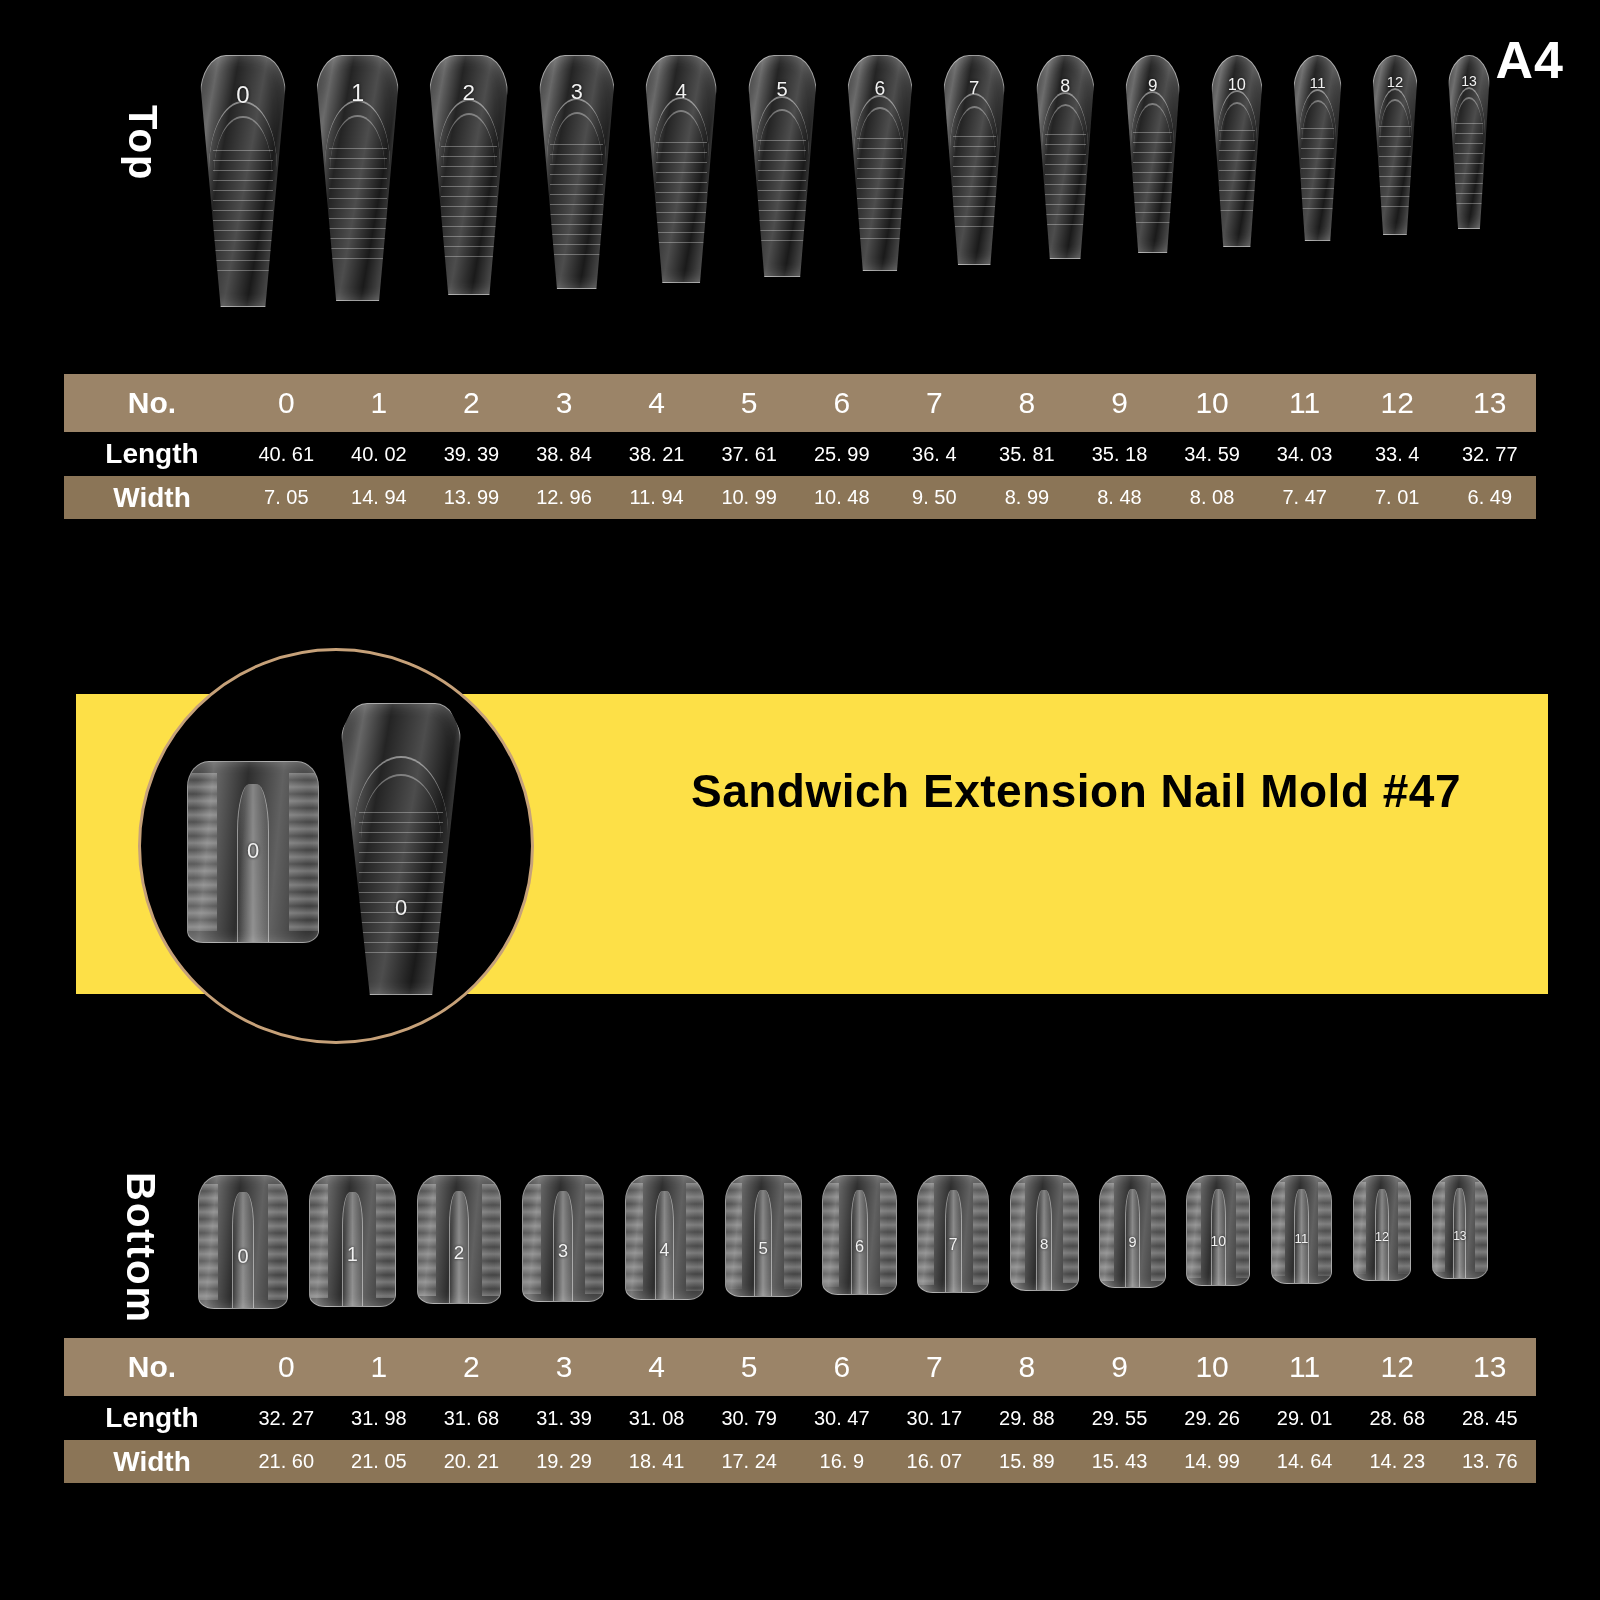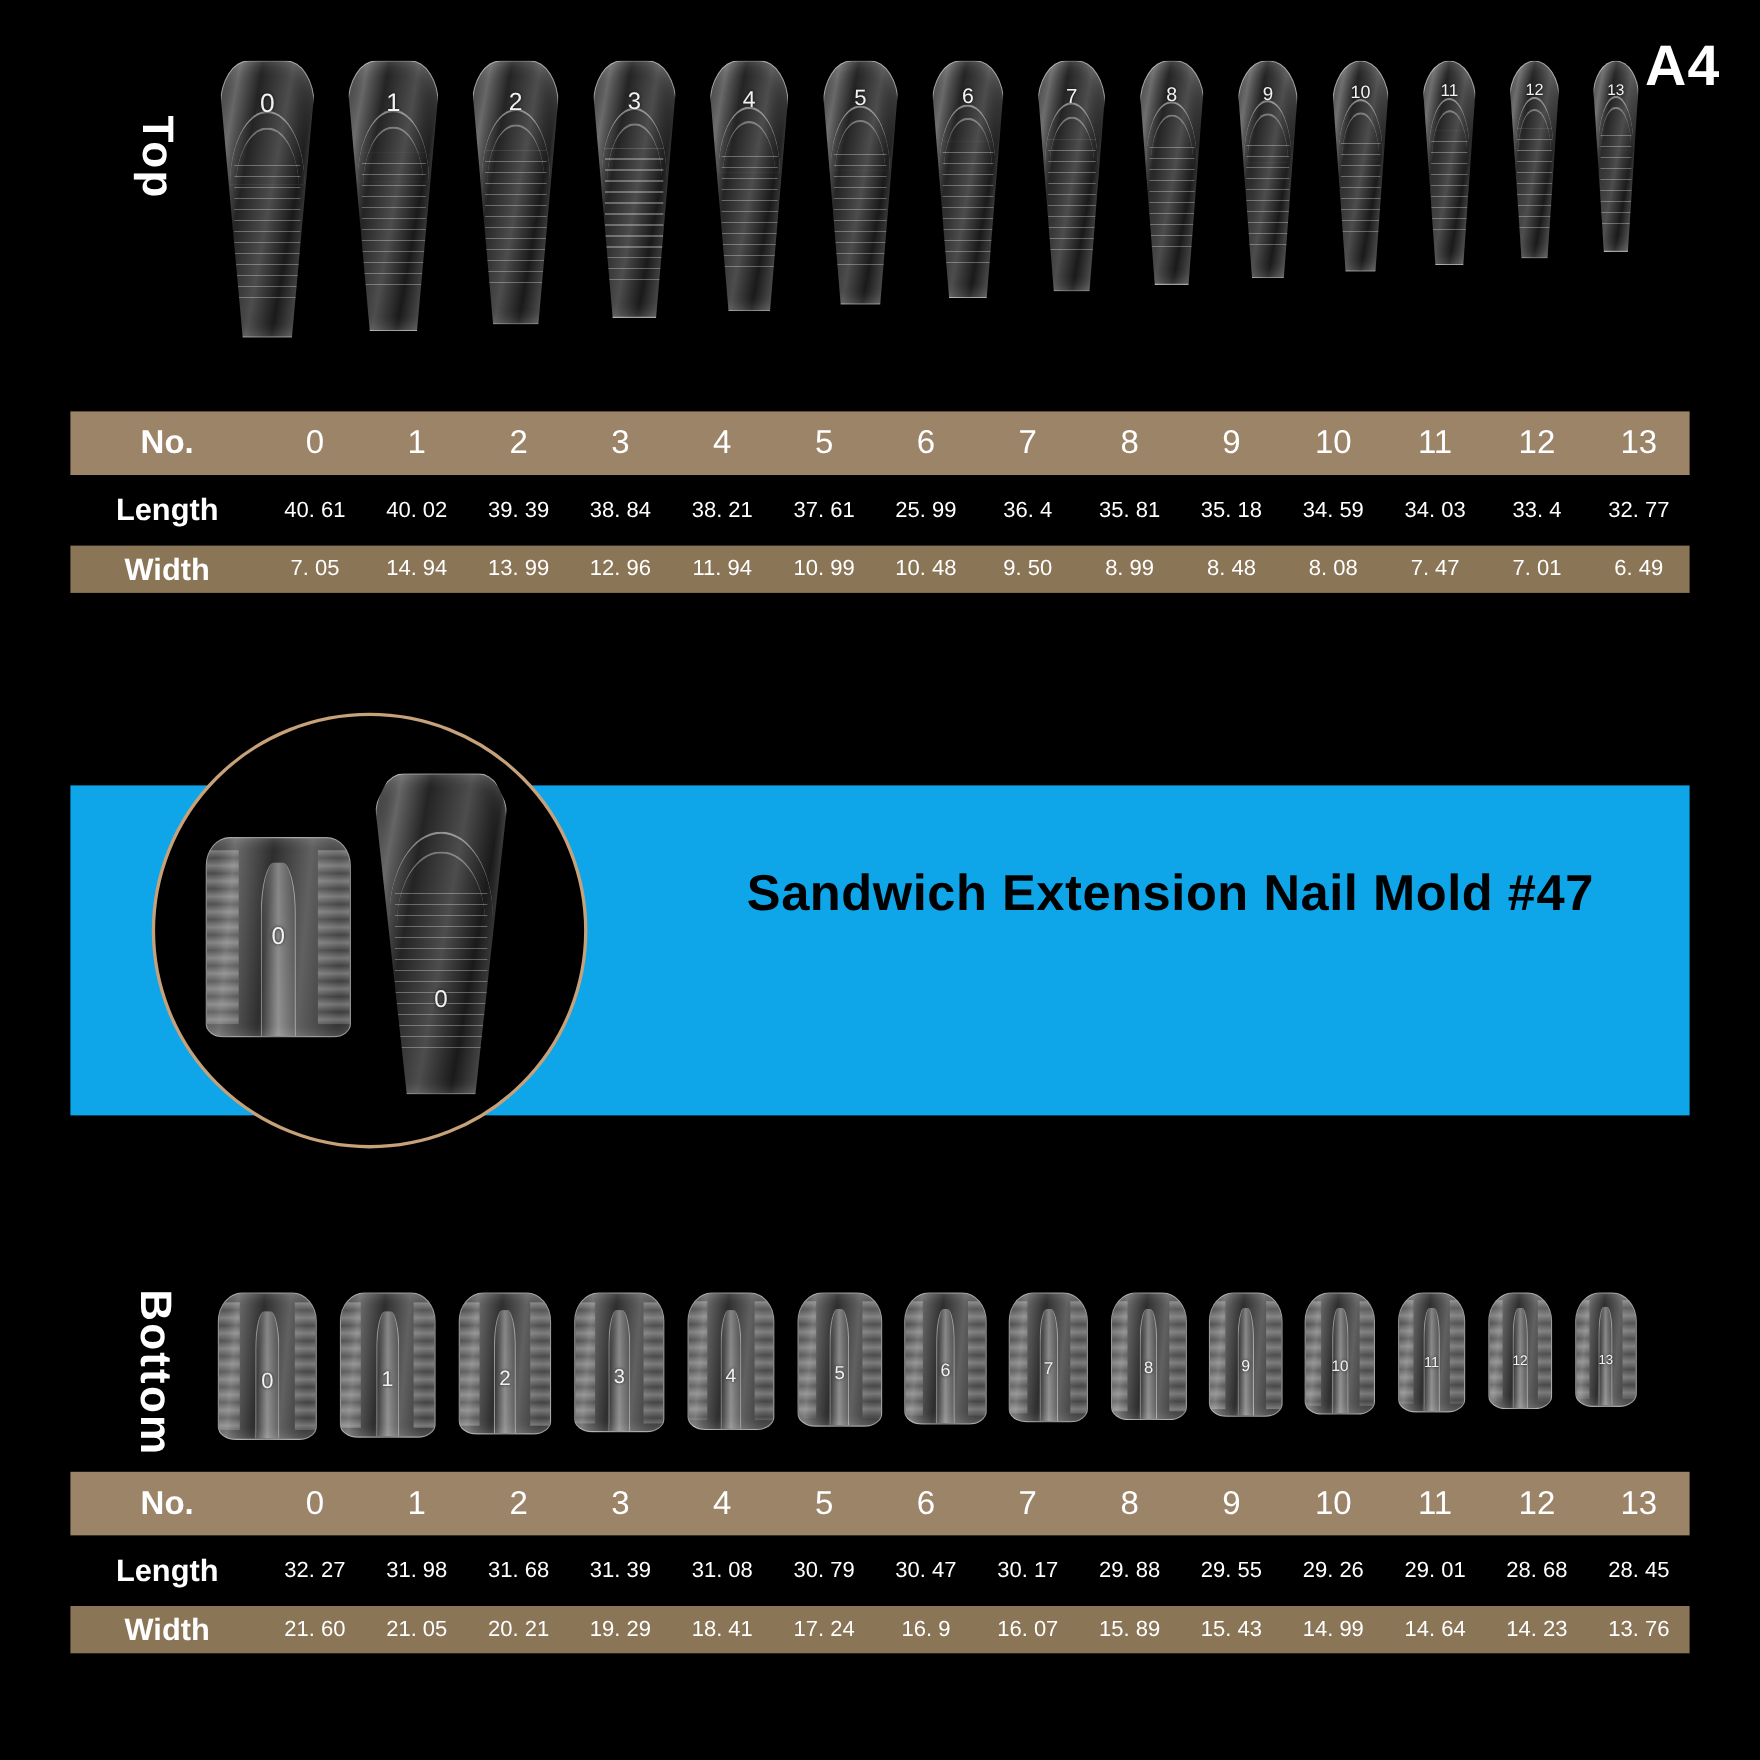--- a/index.html
+++ b/index.html
@@ -160,21 +160,21 @@
     position: absolute;
     width: 1472px;
     left: 64px;
   }
   .table.top-table { top: 374px; }
   .table.bottom-table { top: 1338px; }
 
   .trow {
     display: flex;
     align-items: center;
-    height: 64px;
+    height: 44px;
   }
   .trow.r-no    { background: #9b8468; height: 58px; justify-content: center; }
   .trow.r-len   { background: #000000; }
   .trow.r-wid   { background: #8b7557; height: 43px; }
 
   .rlabel {
     width: 176px;
     flex: 0 0 176px;
     text-align: center;
     font-size: 28px;
@@ -192,26 +192,25 @@
     text-align: center;
     color: #ffffff;
   }
   .trow.r-no .cell { font-size: 30px; font-weight: normal; }
   .trow.r-len .cell { font-size: 20px; }
   .trow.r-wid .cell { font-size: 20px; }
 
   
   .banner {
     position: absolute;
-    left: 64px;
+    left: 76px;
     top: 694px;
     width: 1472px;
     height: 300px;
-    background: #0ea5e9;
-    margin-top: 20px;
+    background: #fde047;
   }
   .banner-text {
     position: absolute;
     left: 540px;
     top: 70px;
     width: 920px;
     text-align: center;
     color: #000000;
   }
   .banner-title {

